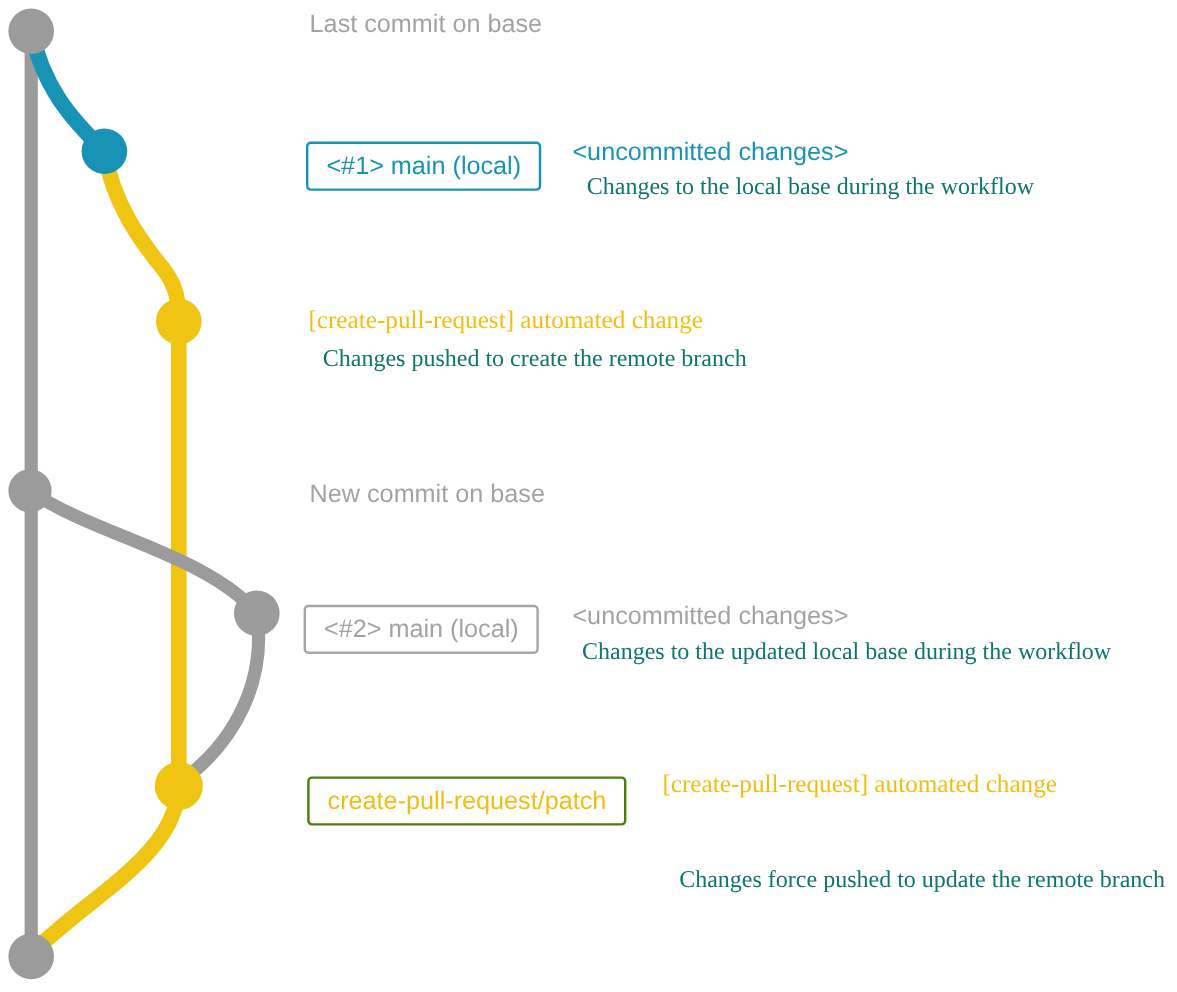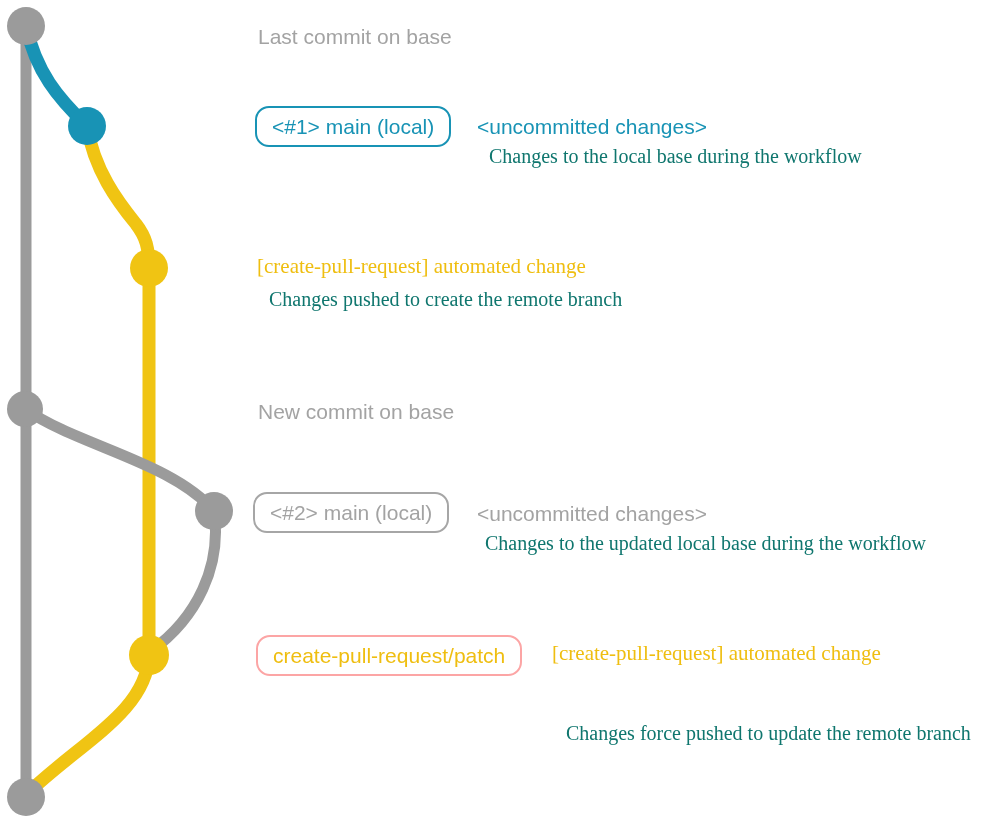--- a/index.html
+++ b/index.html
@@ -32,31 +32,32 @@
     color: #0f766e;
     font-family: "Liberation Serif", serif;
     font-size: 20px;
     line-height: 24px;
   }
 
   
   .pill {
     display: inline-block;
     padding: 6px 15px;
-    border-radius: 14px;
+    border-radius: 4px;
     font-size: 21px;
     line-height: 25px;
     background: #ffffff;
+    margin-top: 12px;
   }
   .pill-teal   { border: 2px solid #1893B5; color: #1893B5; }
   .pill-gray   { border: 2px solid #A6A6A6; color: #A3A3A3; }
-  .pill-yellow { border: 2px solid #fca5a5; color: #EFBE10; }
+  .pill-yellow { border: 2px solid #4d7c0f; color: #EFBE10; }
 
   
-  .pos-last-commit   { left: 258px; top: 24px; text-align: right;  }
+  .pos-last-commit   { left: 258px; top: 8px; text-align: right;  }
   .pos-pill-1        { left: 255px; top: 106px; }
   .pos-note-1        { left: 477px; top: 114px; }
   .pos-desc-1        { left: 489px; top: 144px; }
   .pos-heading-2     { left: 257px; top: 254px; }
   .pos-desc-2        { left: 269px; top: 287px; }
   .pos-new-commit    { left: 258px; top: 399px; }
   .pos-pill-3        { left: 253px; top: 492px; }
   .pos-note-3        { left: 477px; top: 501px; }
   .pos-desc-3        { left: 485px; top: 531px; }
   .pos-pill-4        { left: 256px; top: 635px; }

